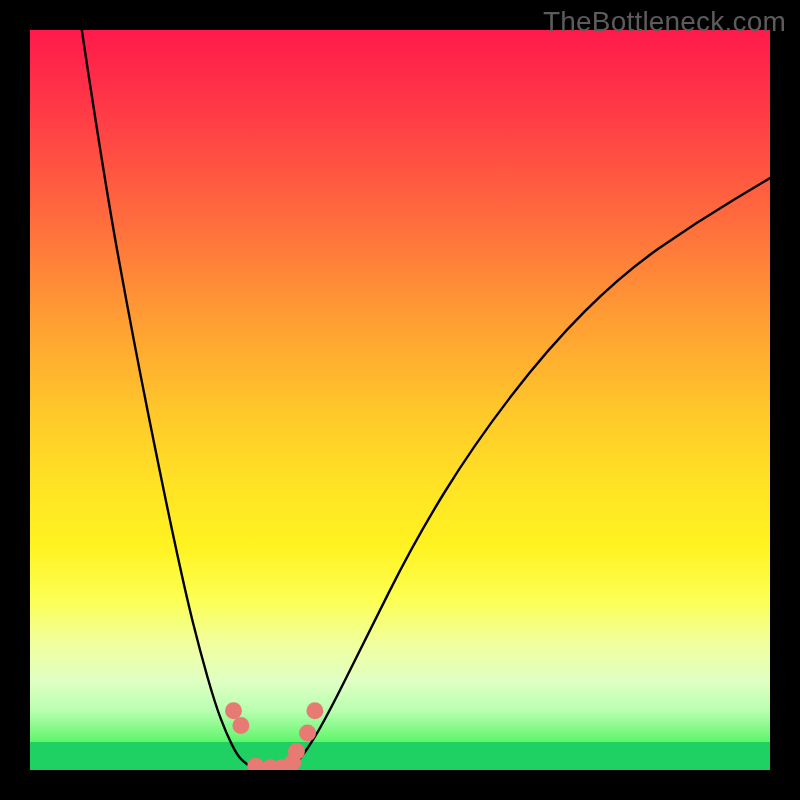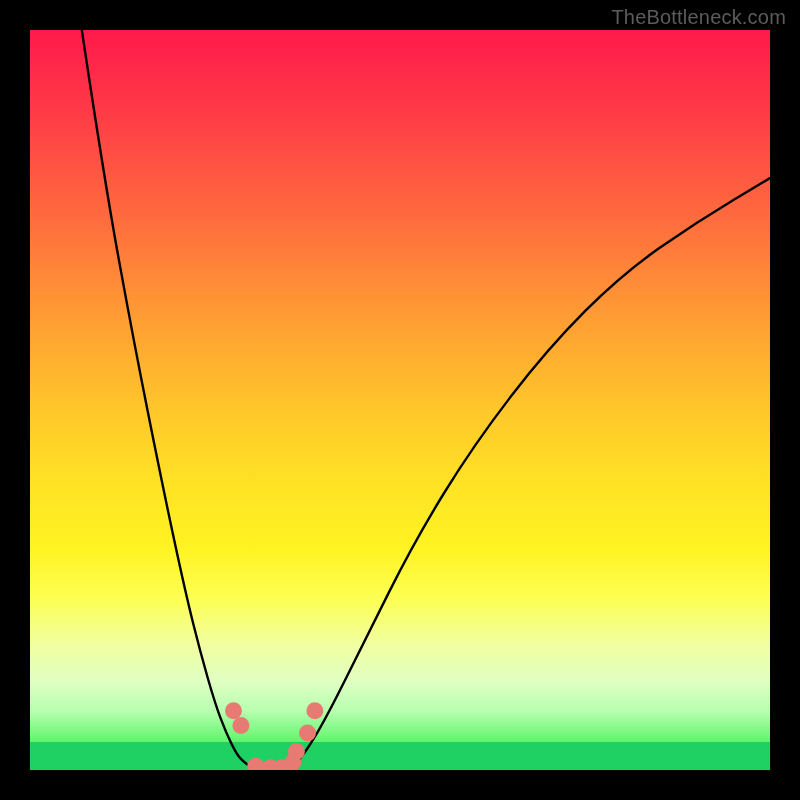--- a/index.html
+++ b/index.html
@@ -59,21 +59,21 @@
     position: absolute;
     inset: 0;
     width: 100%;
     height: 100%;
   }
   .watermark {
     position: absolute;
     top: 6px;
     right: 14px;
     color: #5c5c5c;
-    font-size: 20px;
+    font-size: 28px;
     font-weight: 500;
     letter-spacing: 0.2px;
     user-select: none;
   }
 </style>
 </head>
 <body>
 
 <div class="frame">
   <div class="plot">

